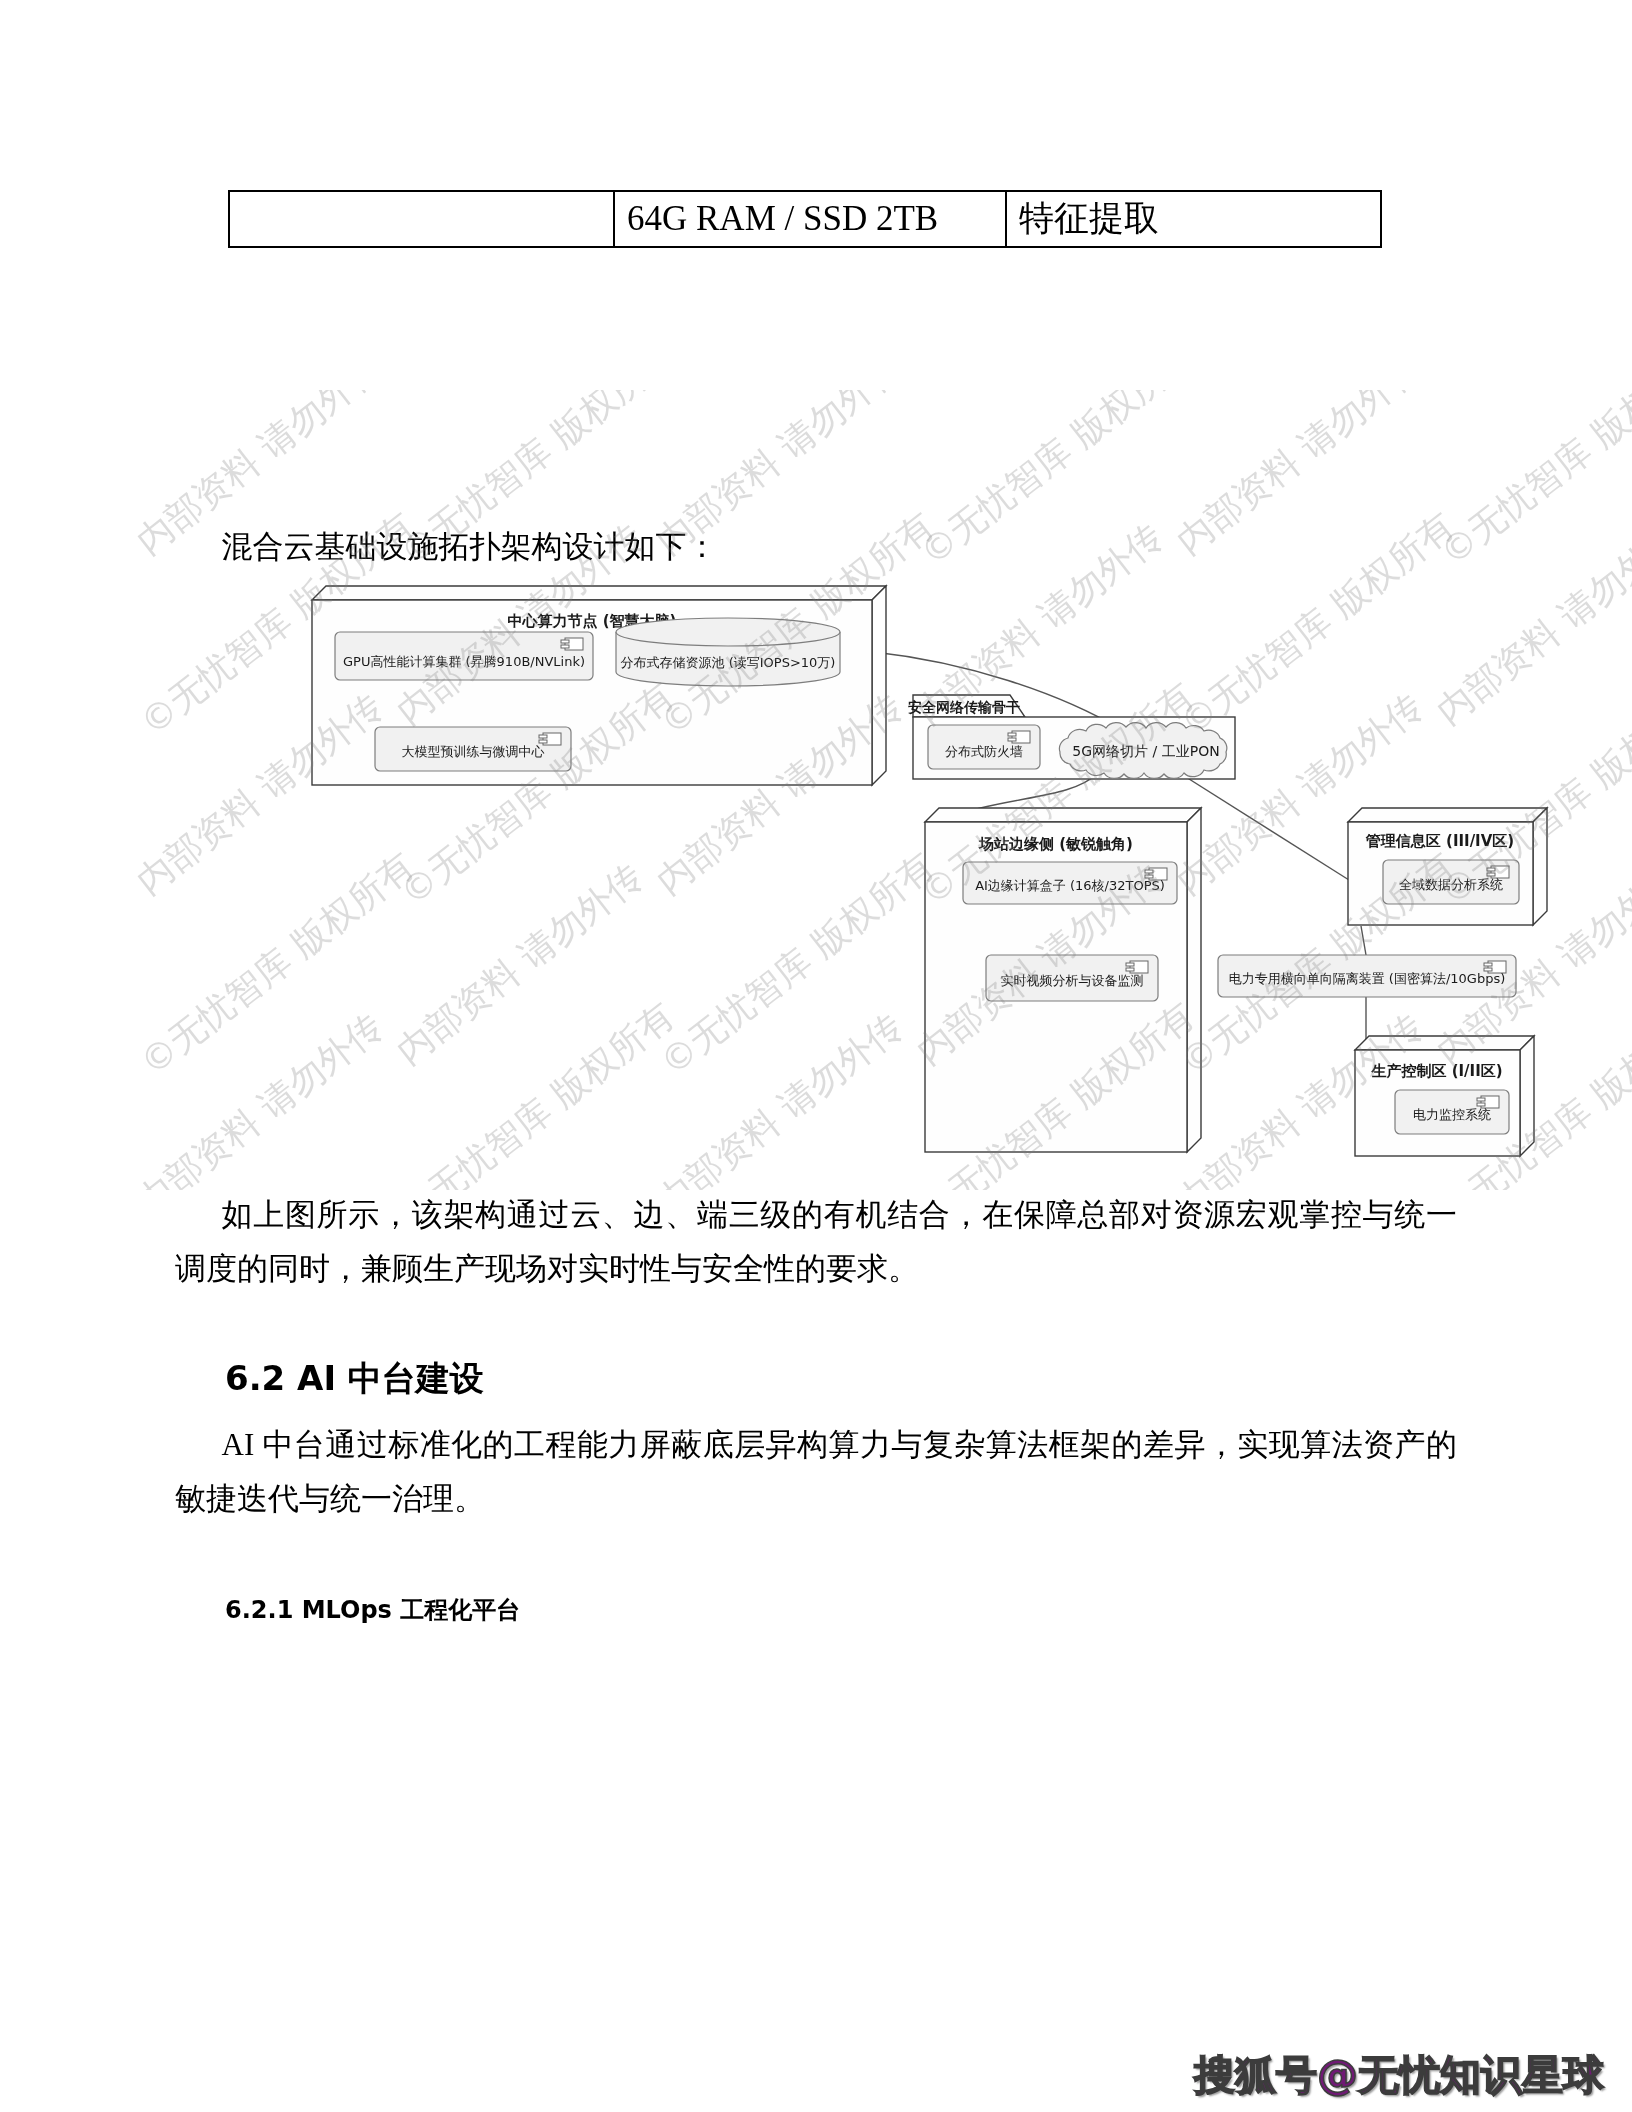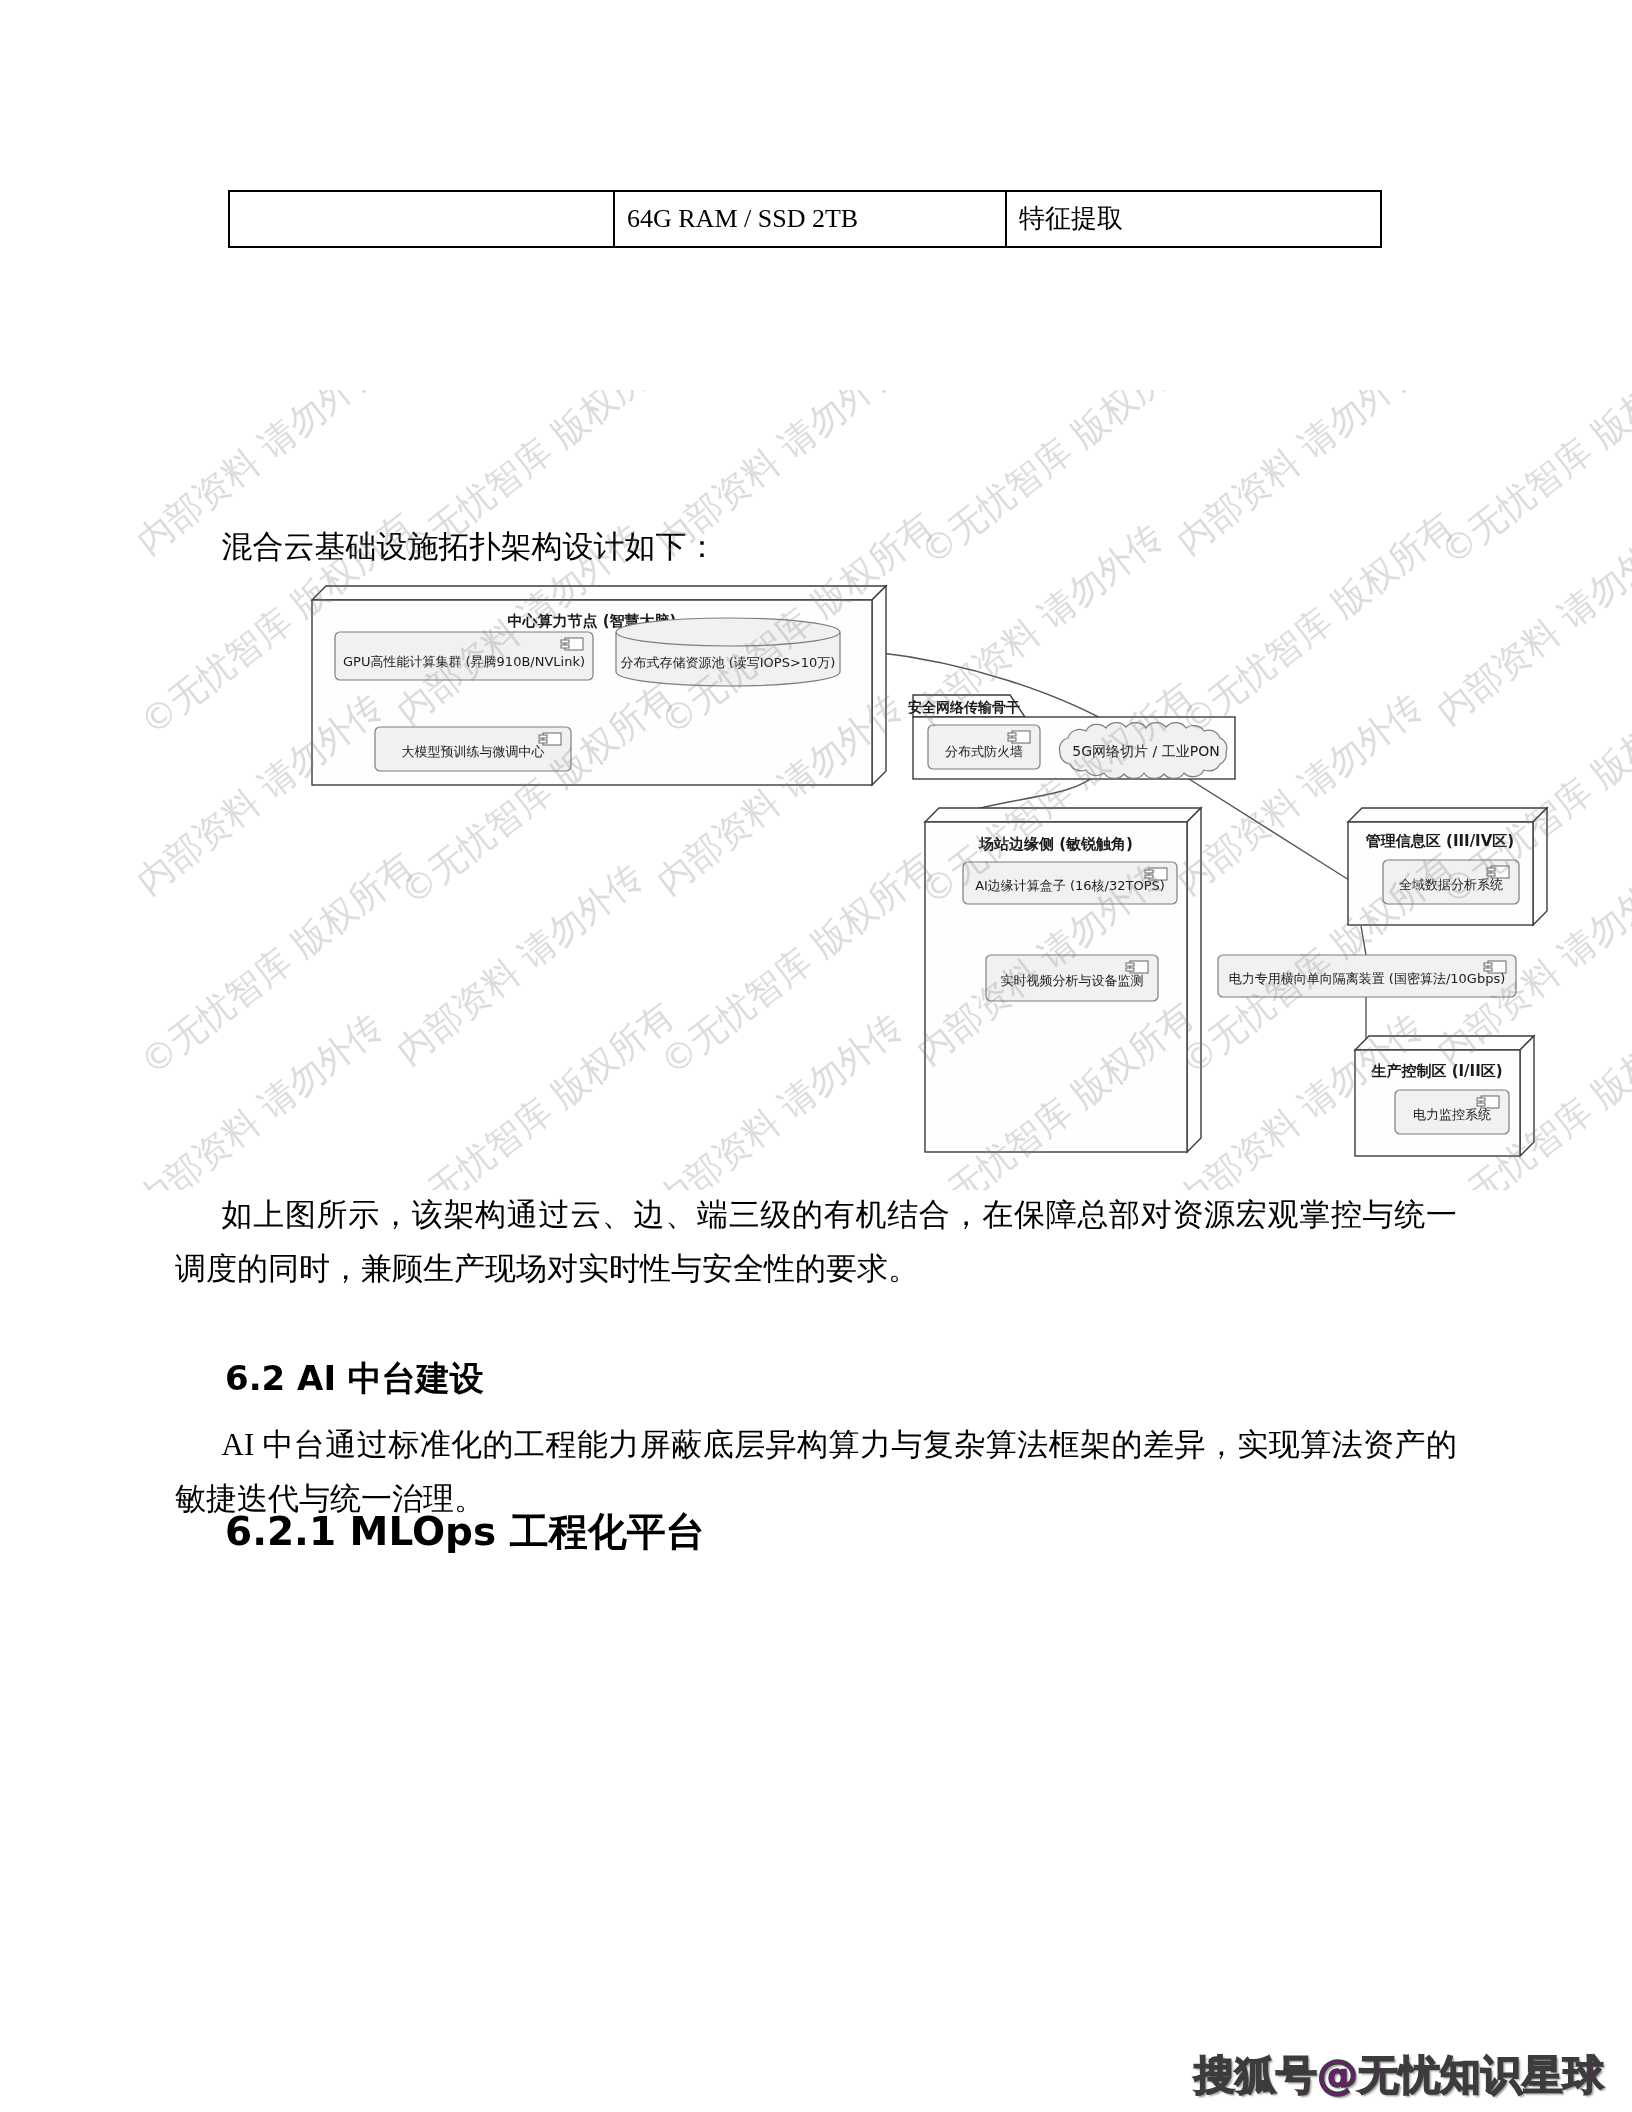--- a/index.html
+++ b/index.html
@@ -1,42 +1,42 @@
 <!DOCTYPE html>
 <html><head>
 <meta charset="utf-8">
 <style>
   html,body{margin:0;padding:0;background:#ffffff;}
   #page{position:relative;width:1632px;height:2112px;background:#ffffff;overflow:hidden;
         font-family:"Liberation Serif","DejaVu Serif",serif;color:#000;}
 
   
   #spec-table{position:absolute;left:228px;top:190px;width:1152px;border-collapse:collapse;
-              table-layout:fixed;font-size:26px;}
+              table-layout:fixed;font-size:35px;}
   #spec-table td{border:2px solid #000;vertical-align:middle;line-height:54px;
                  padding:0 12px;overflow:hidden;}
   #spec-table col.c1{width:385px}
   #spec-table col.c2{width:392px}
   #spec-table col.c3{width:375px}
   #spec-table tr.r1 td{height:53px;}
   #spec-table tr.r2 td,#spec-table tr.r3 td{height:104px;}
   #spec-table td.cc{text-align:center;font-weight:bold;}
   #spec-table td.ind{text-align:justify;text-indent:1.5em;}
 
   
   .para{position:absolute;left:175px;width:1282px;font-size:31px;line-height:54px;
         text-align:justify;text-indent:1.5em;}
   #caption-line{top:520px;}
   #para-arch{top:1188px;}
   #para-62{top:1418px;}
   #para-621{top:1622px;}
   .h2{position:absolute;left:225px;font-family:"DejaVu Sans","Liberation Sans",sans-serif;
       font-weight:bold;}
   #h-62{top:1356px;font-size:34px;}
-  #h-621{top:1505px;font-size:39px;}
+  #h-621{top:1594px;font-size:24px;}
 
   
   #diagram{position:absolute;left:0;top:0;width:1632px;height:2112px;z-index:2;pointer-events:none;}
   #diagram text{font-family:"DejaVu Sans","Liberation Sans",sans-serif;fill:#1a1a1a;}
   .node-face{fill:#fefefe;stroke:#3b3b3b;stroke-width:1.4;}
   .comp{fill:#f1f1f1;stroke:#7d7d7d;stroke-width:1.2;}
   .node-title{font-weight:bold;font-size:15px;text-anchor:middle;}
   .comp-label{font-size:13px;text-anchor:middle;}
   .conn{fill:none;stroke:#555;stroke-width:1.4;}
 

